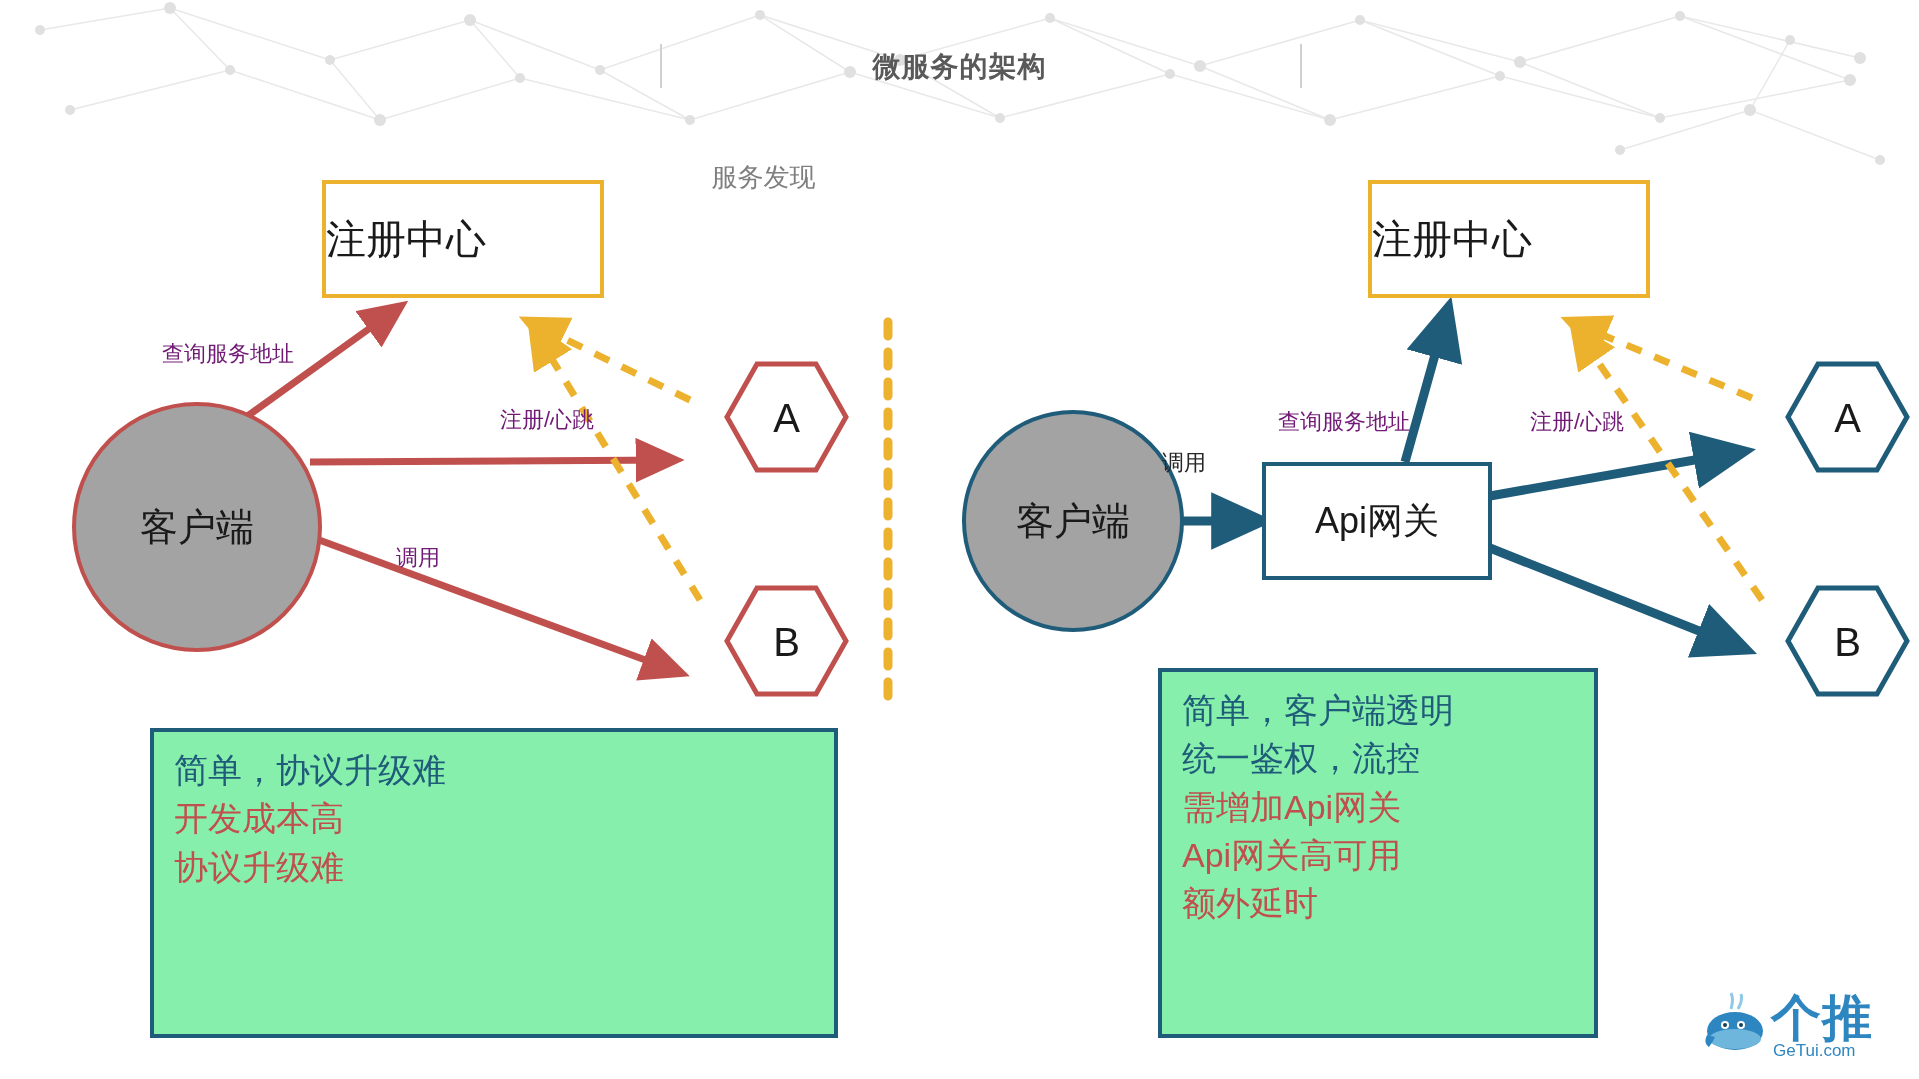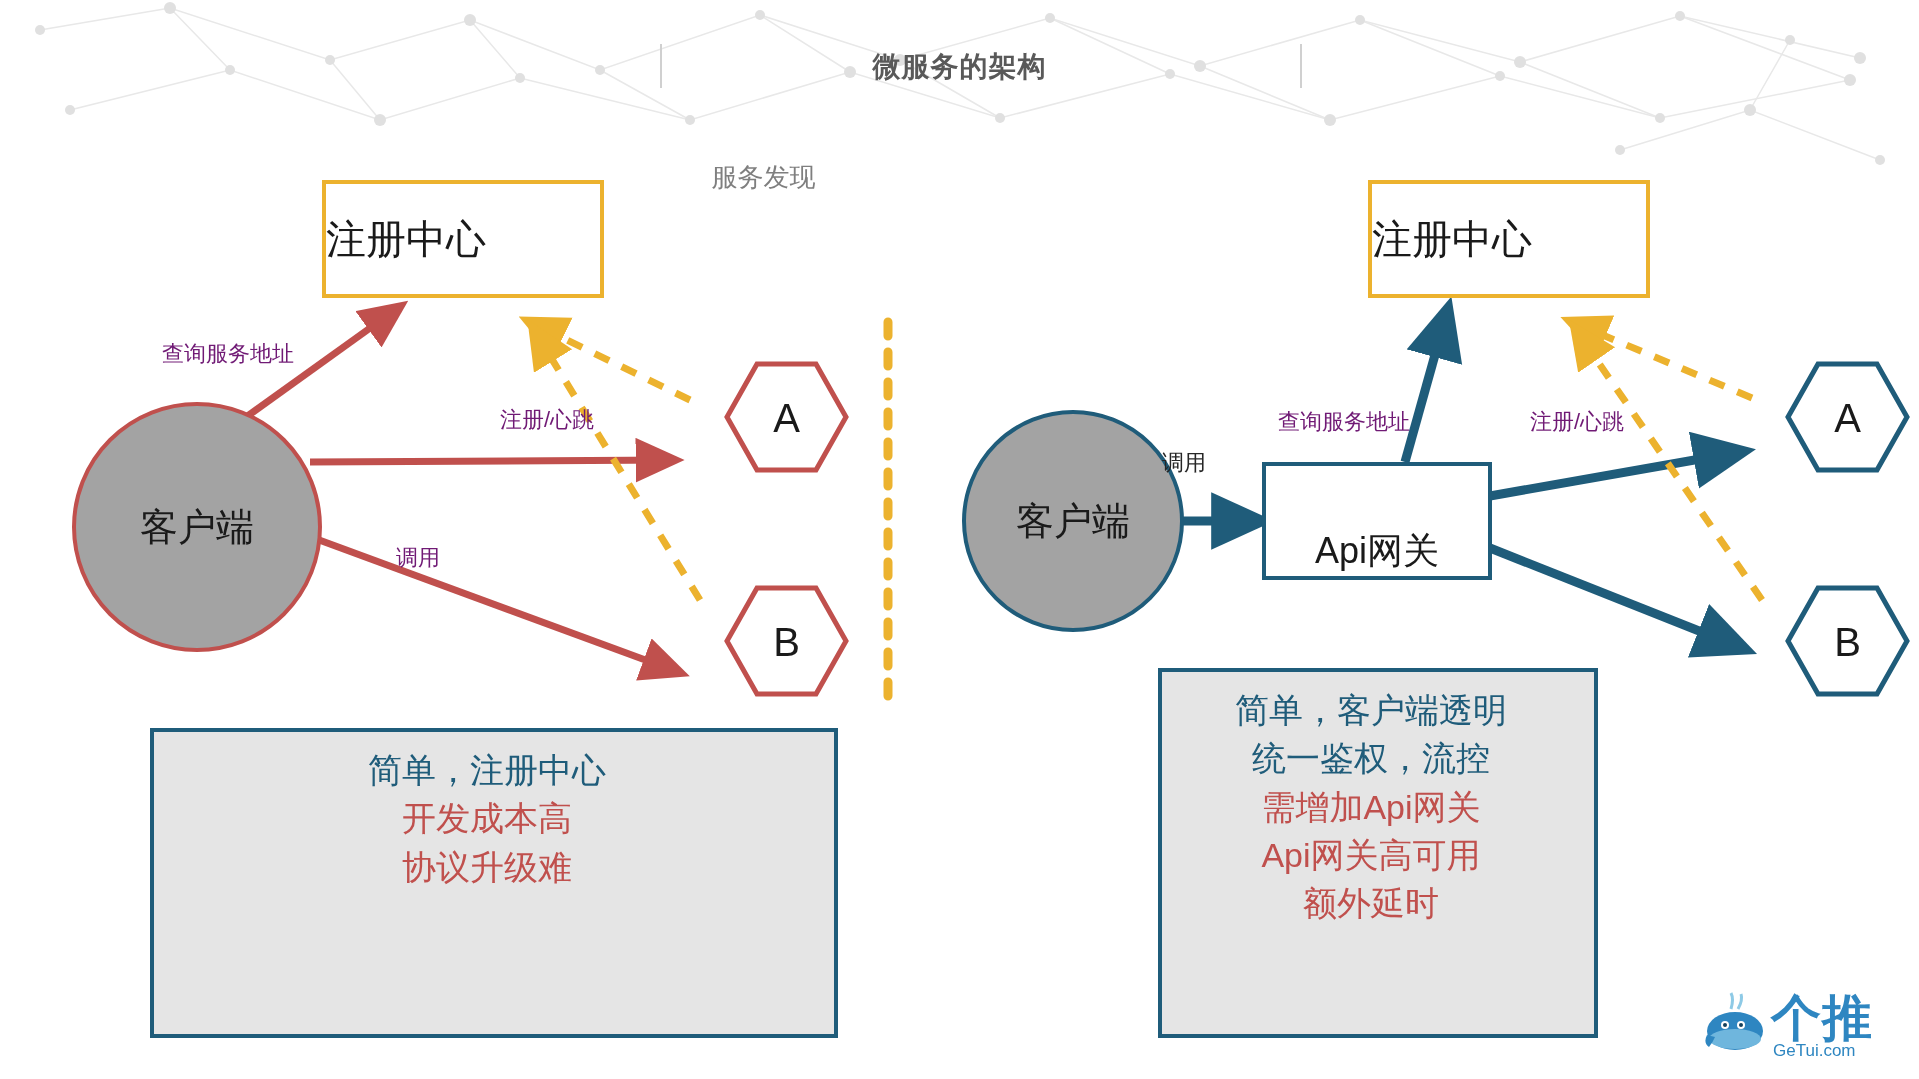--- a/index.html
+++ b/index.html
@@ -86,39 +86,38 @@
     display: flex;
     align-items: center;
     justify-content: center;
   }
   .gateway {
     position: absolute;
     box-sizing: border-box;
     border: 4px solid #1f5c7a;
     background: #ffffff;
     display: flex;
-    align-items: flex-end;
+    align-items: center;
     justify-content: center;
     font-size: 36px;
     color: #1a1a1a;
   }
   .edge-label {
     position: absolute;
     font-size: 22px;
     white-space: nowrap;
   }
   .lbl-red { color: #701a75; margin-top: 29px; }
   .lbl-dark { color: #262626; }
   .notebox {
     position: absolute;
     box-sizing: border-box;
     border: 4px solid #1f5c7a;
-    background: #e5e5e5;
-    padding: 14px 18px 10px 4px;
-    text-align: center;
+    background: #86efac;
+    padding: 14px 18px 10px 20px;
   }
   .note-line {
     font-size: 34px;
     line-height: 1.42;
     white-space: nowrap;
   }
   .note-blue { color: #1f5c7a; }
   .note-red { color: #c0504d; }
   .logo {
     position: absolute;
@@ -249,21 +248,21 @@
   </div>
 
   <div class="hexlabel" style="left:727px; top:390px; width:119px; height:56px;">A</div>
   <div class="hexlabel" style="left:727px; top:614px; width:119px; height:56px;">B</div>
 
   <div class="edge-label lbl-red" style="left:162px; top:310px;">查询服务地址</div>
   <div class="edge-label lbl-red" style="left:500px; top:376px;">注册/心跳</div>
   <div class="edge-label lbl-red" style="left:396px; top:514px;">调用</div>
 
   <div class="notebox" style="left:150px; top:728px; width:688px; height:310px;">
-    <div class="note-line note-blue">简单，注册中心</div>
+    <div class="note-line note-blue">简单，协议升级难</div>
     <div class="note-line note-red">开发成本高</div>
     <div class="note-line note-red">协议升级难</div>
   </div>
 
   <div class="box registry" style="left:1368px; top:180px; width:282px; height:118px;">
     <span>注册中心</span>
   </div>
 
   <div class="circle-client circle-blue" style="left:962px; top:410px; width:222px; height:222px;">
     <span>客户端</span>

